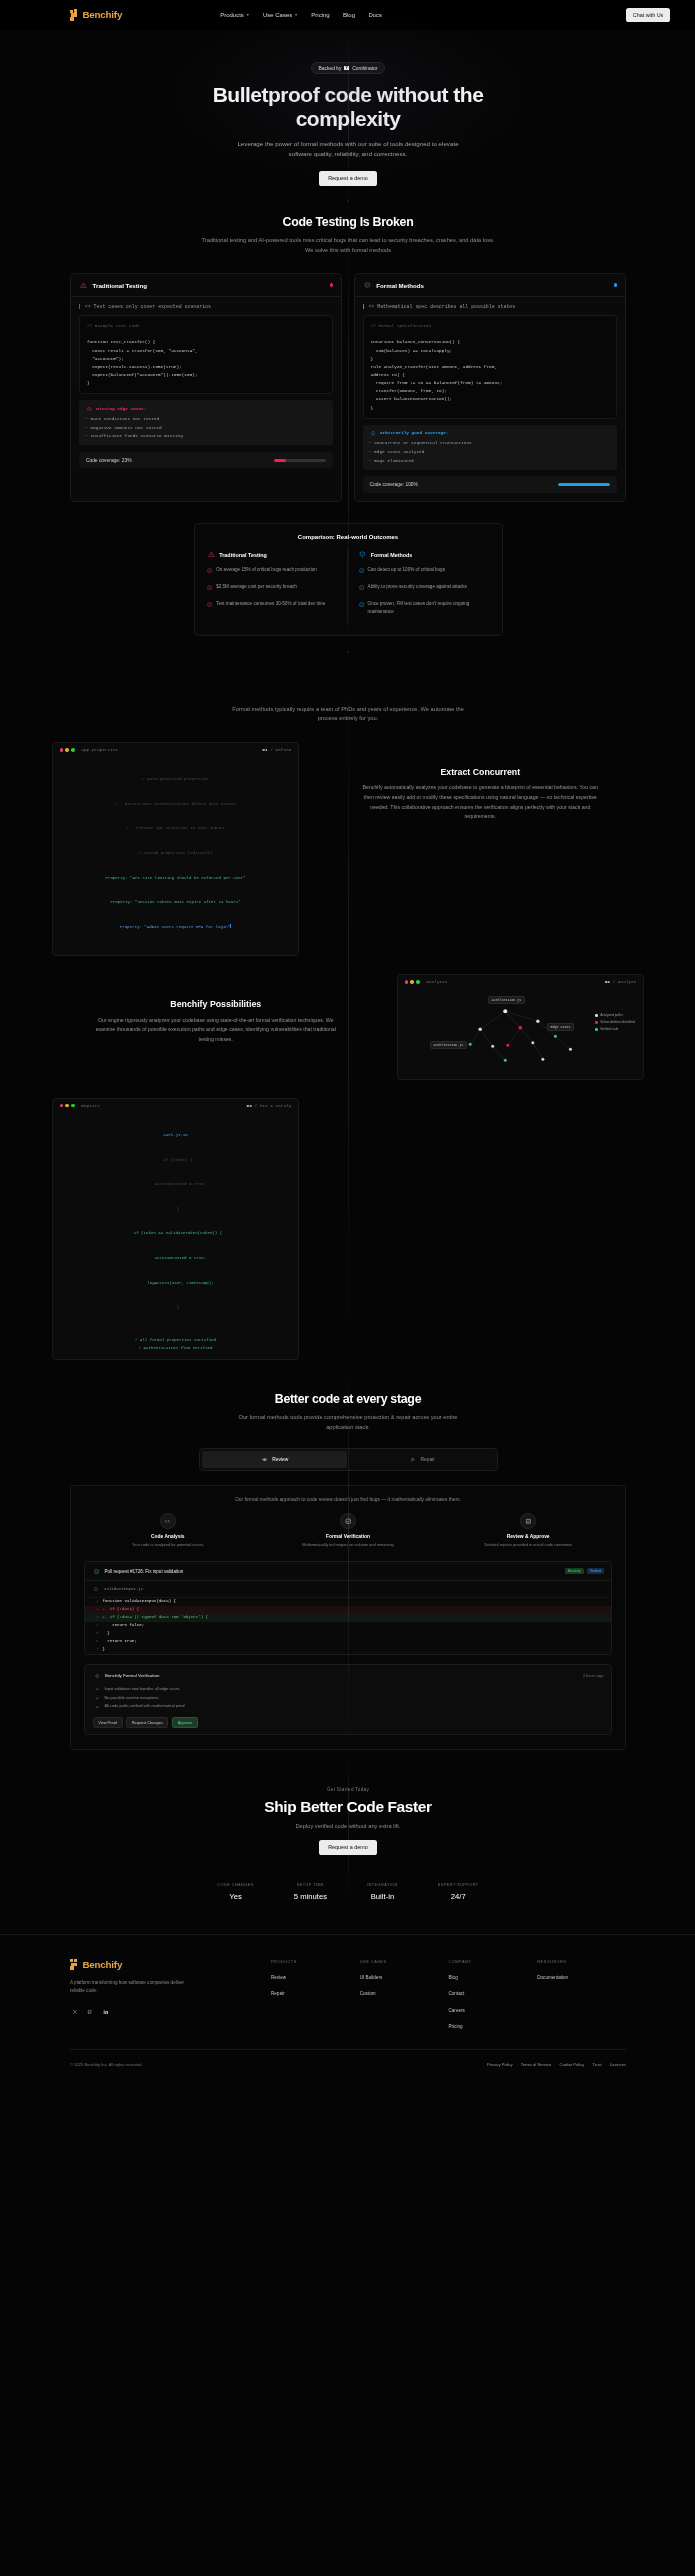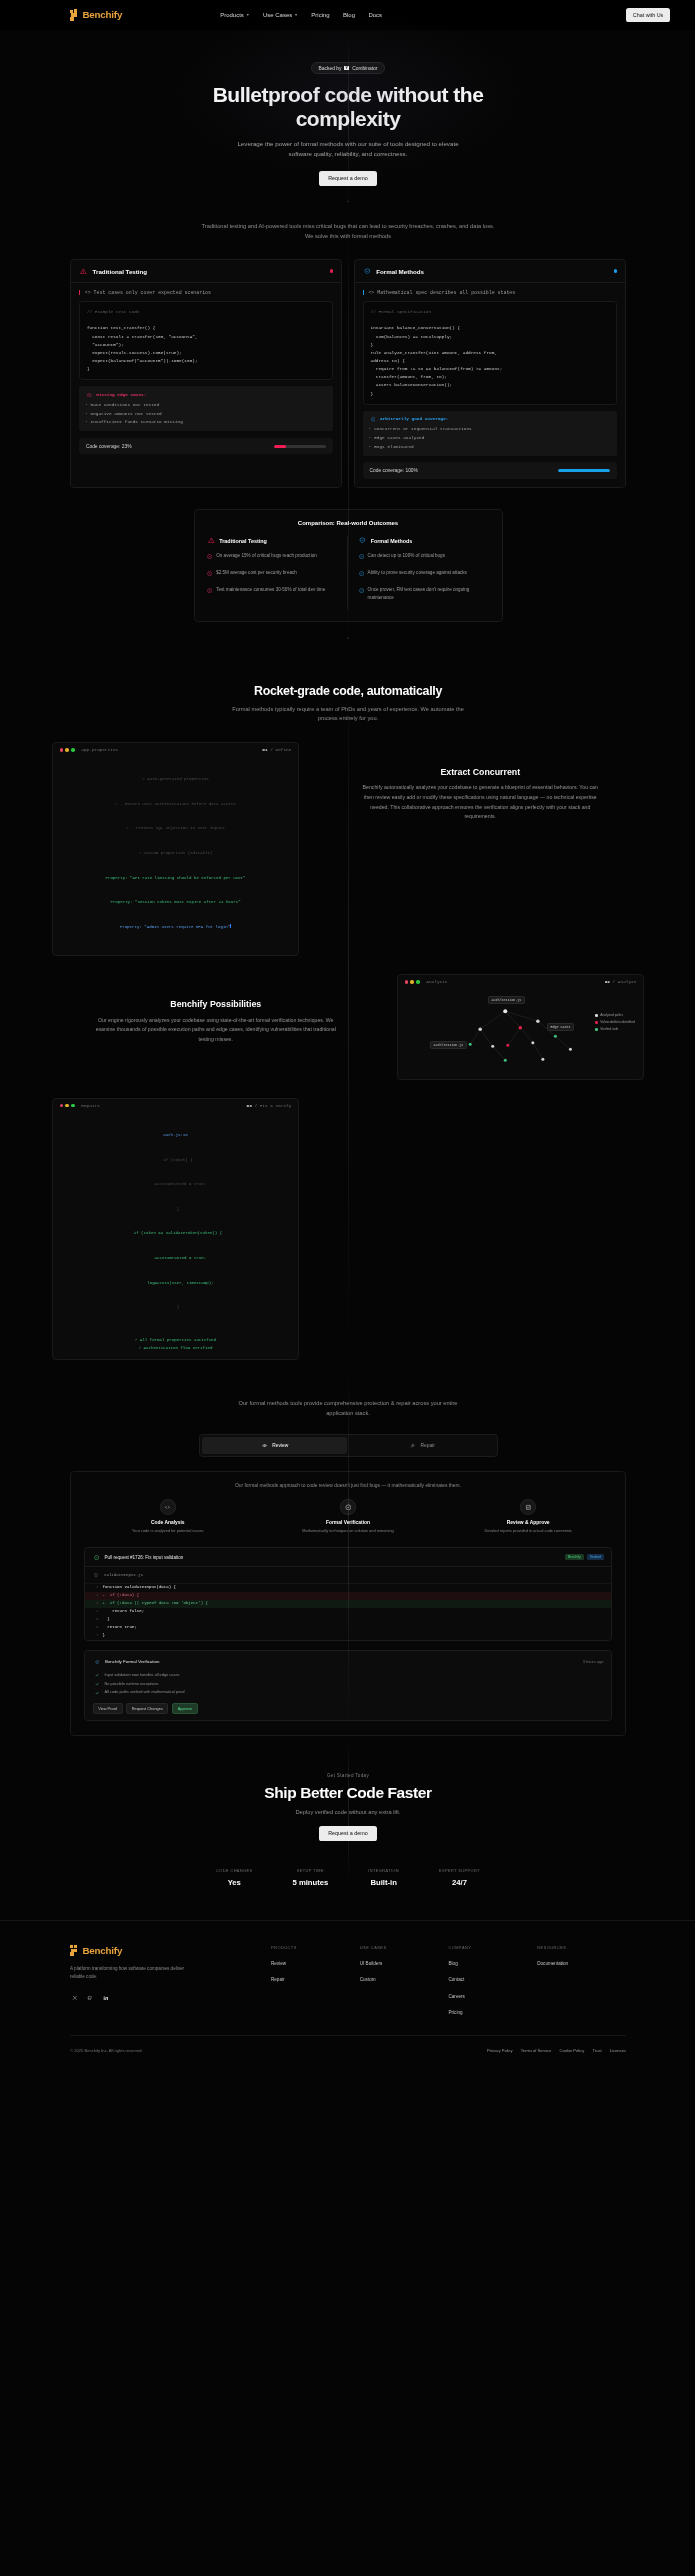--- a/index.html
+++ b/index.html
@@ -223,21 +223,21 @@
   .rbtn.green { background:#1d3b26; border-color:#2a5436; color:#5ed68d;}
 
   
   .ship { padding:37px 0 0; text-align:center; }
   .ship .eyebrow { font-size:4.6px; color:#7e7e7e; letter-spacing:0.3px;}
   .ship h2 { font-size:15.5px; font-weight:700; color:#fff; margin-top:6.2px; letter-spacing:-0.4px;}
   .ship p { font-size:5.7px; color:#8f8f8f; margin-top:6.7px;}
   .stats { display:flex; justify-content:center; gap:40px; padding:27px 0 0;}
   .stat { text-align:center;}
   .stat .lb { font-size:3.9px; color:#6e6e6e; letter-spacing:0.4px; margin-bottom:4.6px;}
-  .stat .vl { font-size:7.7px; font-weight:700; color:#fff;}
+  .stat .vl { font-size:7.7px; font-weight:400; color:#fff;}
 
   
   .footer { margin-top:33px; border-top:0.5px solid #161616; padding:24px 70px 0;}
   .fgrid { display:flex;}
   .fbrand { flex:0 0 201px;}
   .fbrand p { font-size:4.6px; color:#8a8a8a; line-height:1.85; margin-top:8.8px; max-width:129px;}
   .socials { display:flex; gap:6.7px; margin-top:11.3px; color:#cfcfcf;}
   .socials .ic svg { width:5.7px; height:5.7px;}
   .fcol { flex:1;}
   .fcol .h { font-size:3.9px; color:#6d6d6d; letter-spacing:0.5px; margin-bottom:11.3px;}
@@ -292,20 +292,21 @@
     <span>Combinator</span>
   </div>
   <h1>Bulletproof code without the complexity</h1>
   <p class="sub">Leverage the power of formal methods with our suite of tools designed to elevate software quality, reliability, and correctness.</p>
   <button class="demo-btn">Request a demo</button>
   <div class="dot-div">•</div>
 </div>
 
 <div class="section">
   <div class="vline"></div>
+  <h2 class="sec-title">Code Testing Is Broken</h2>
   <p class="sec-sub">Traditional testing and AI-powered tools miss critical bugs that can lead to security breaches, crashes, and data loss. We solve this with formal methods</p>
 
   <div class="cards2">
 
     <div class="card">
       <div class="card-head">
         <span class="ic">
           <svg viewBox="0 0 24 24" fill="none" stroke="#e0214e" stroke-width="2">
               <path d="M12 3 L22 20 H2 Z"></path>
               <line x1="12" y1="9" x2="12" y2="14"></line>
@@ -485,21 +486,20 @@
           </div>
         </div>
       </div>
     </div>
   </div>
   <div class="dot-div">•</div>
 </div>
 
 <div class="rocket section">
   <div class="vline"></div>
-  <h2>Rocket-grade code, automatically</h2>
   <p>Formal methods typically require a team of PhDs and years of experience. We automate the process entirely for you.</p>
 
   <div class="featrow">
     <div class="feat-code">
       <div class="win">
         <div class="win-bar">
           <span class="dots">
               <i style="background:#e0445e"></i>
               <i style="background:#e0b02b"></i>
               <i style="background:#28c840"></i>
@@ -616,20 +616,21 @@
           <div>✓ All formal properties satisfied</div>
           <div>✓ Authentication flow verified</div>
         </div>
       </div>
     </div>
   </div>
 </div>
 
 <div class="better section">
   <div class="vline"></div>
+  <h2>Better code at every stage</h2>
   <p>Our formal methods tools provide comprehensive protection &amp; repair across your entire application stack.</p>
 
   <div class="tabs">
     <div class="tab active">
       <span class="ic">
           <svg viewBox="0 0 24 24" fill="none" stroke="#fff" stroke-width="2">
             <path d="M2 12 C5 6 19 6 22 12 C19 18 5 18 2 12 Z"></path>
             <circle cx="12" cy="12" r="3"></circle>
           </svg>
         </span>

